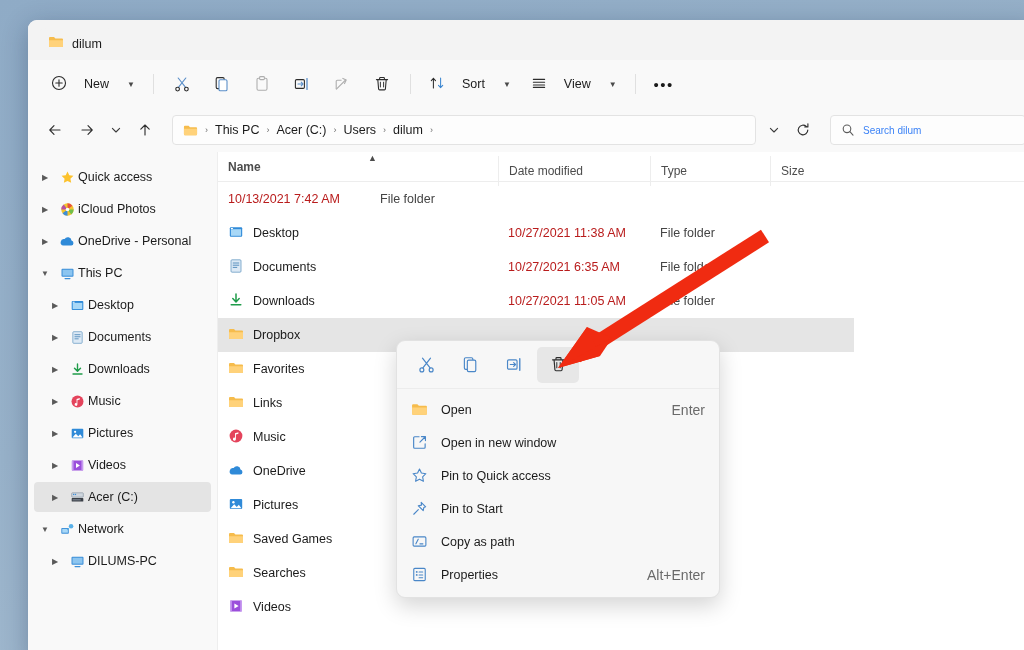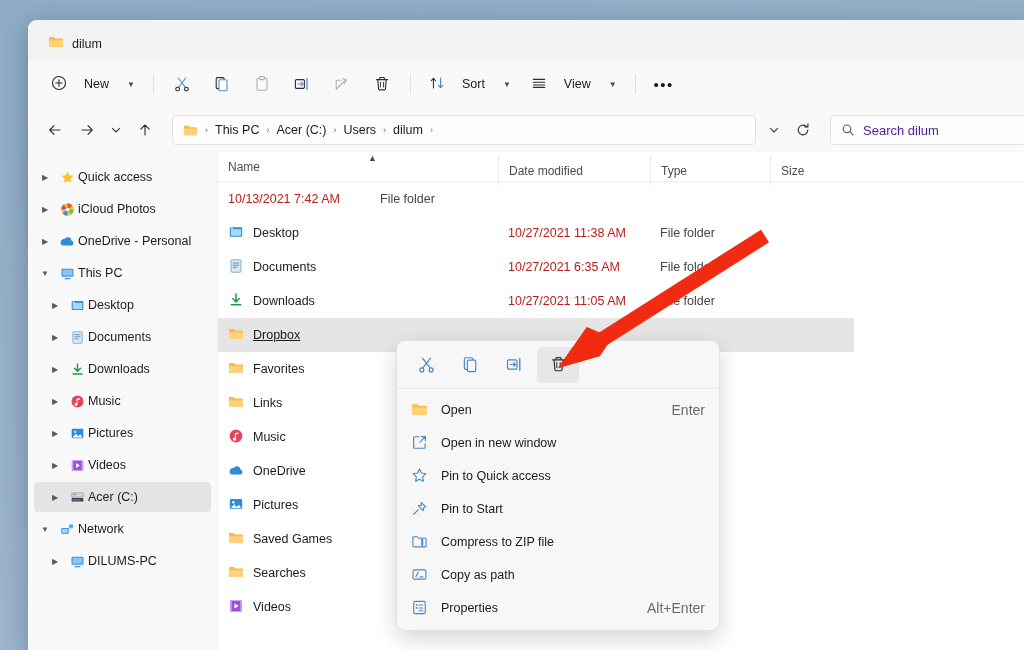--- a/index.html
+++ b/index.html
@@ -73,21 +73,21 @@
     max-width: 602px;
   }
   .crumb { font-size: 12.5px; color: #1b1b1b; padding: 0 4px; cursor: default; }
   .crumb-sep { font-size: 9px; color: #6b6b6b; padding: 0 1px; }
   .addr-right { display: flex; align-items: center; gap: 2px; margin-left: 4px; }
   .searchbox {
     width: 196px; height: 30px; margin-left: 10px;
     background: #fdfdfd; border: 1px solid #e3e3e3; border-radius: 4px;
     display: flex; align-items: center; padding: 0 10px; gap: 8px;
   }
-  .search-ph { font-size: 13px; color: #4c1d95; }
+  .search-ph { font-size: 10px; color: #3b82f6; }
 
   
   .content { display: flex; height: 508px; background: #ffffff; }
 
   
   .sidebar {
     width: 190px; background: #f9f9f9; padding-top: 8px;
     border-right: 1px solid #eeeeee; overflow: hidden;
   }
   .nav-item {
@@ -108,33 +108,33 @@
   
   .filepane { flex: 1; background: #ffffff; position: relative; overflow: hidden; }
   .col-head {
     display: flex; height: 30px; align-items: center;
     font-size: 12px; color: #4c4c4c; border-bottom: 1px solid #ededed;
     position: relative;
   }
   .col { padding-left: 10px; position: relative; height: 30px;
          display: flex; align-items: center; cursor: default; }
   .col + .col { border-left: 1px solid #ededed; margin-top: 8px; }
-  .c-name { width: 280px; }
+  .c-name { width: 280px; font-weight: bold; }
   .c-date { width: 152px; }
   .c-type { width: 120px; }
   .c-size { width: 85px; }
   .sort-mark {
     position: absolute; left: 150px; top: 1px;
     font-size: 9px; color: #4c4c4c;
   }
   .row {
     display: flex; align-items: center; height: 34px;
     font-size: 12.5px; color: #1b1b1b; cursor: default;
   }
-  .row.selected { background: #e5e5e5; text-decoration: underline; }
+  .row.selected { background: #e5e5e5; }
   .cell { display: flex; align-items: center; }
   .cell.name { width: 280px; padding-left: 10px; gap: 9px; }
   .cell.date { width: 152px; padding-left: 10px; color: #b91c1c; }
   .cell.type { width: 120px; padding-left: 10px; color: #444; }
   .cell.size { width: 85px; padding-left: 10px; color: #444; }
 
   
   #context-menu {
     position: absolute; left: 396px; top: 340px;
     width: 324px; background: #f7f7f7;
@@ -760,30 +760,20 @@
       <span class="cm-ico">
         <svg width="17" height="17" viewBox="0 0 16 16">
             <path d="M9.6 2.2l4.2 4.2-1.7.6-.6 3-4.6-4.6 3-.6z" fill="none" stroke="#4a87c8" stroke-width="1.05" stroke-linejoin="round"></path>
             <path d="M6.9 9.1L2.6 13.4" stroke="#4a87c8" stroke-width="1.05" stroke-linecap="round"></path>
           </svg>
       </span>
       <span class="cm-label">Pin to Start</span>
       <span class="cm-accel"></span>
     </div>
 
-    <div class="cm-item">
-      <span class="cm-ico">
-        <svg width="17" height="17" viewBox="0 0 16 16">
-            <path d="M1.8 4.4a.9.9 0 01.9-.9h3.2L7.3 5h6a.9.9 0 01.9.9v6.3a.9.9 0 01-.9.9H2.7a.9.9 0 01-.9-.9z" fill="none" stroke="#4a87c8" stroke-width="1.05"></path>
-            <rect x="9.6" y="5.6" width="1.9" height="6.4" fill="#4a87c8"></rect>
-          </svg>
-      </span>
-      <span class="cm-label">Compress to ZIP file</span>
-      <span class="cm-accel"></span>
-    </div>
 
     <div class="cm-item">
       <span class="cm-ico">
         <svg width="17" height="17" viewBox="0 0 16 16">
             <rect x="2" y="3.6" width="12" height="8.8" rx="1" fill="none" stroke="#4a87c8" stroke-width="1.05"></rect>
             <path d="M4.6 10.2l2.2-4.4M8.4 10.2h2.8" stroke="#4a87c8" stroke-width="1.05" stroke-linecap="round"></path>
           </svg>
       </span>
       <span class="cm-label">Copy as path</span>
       <span class="cm-accel"></span>

